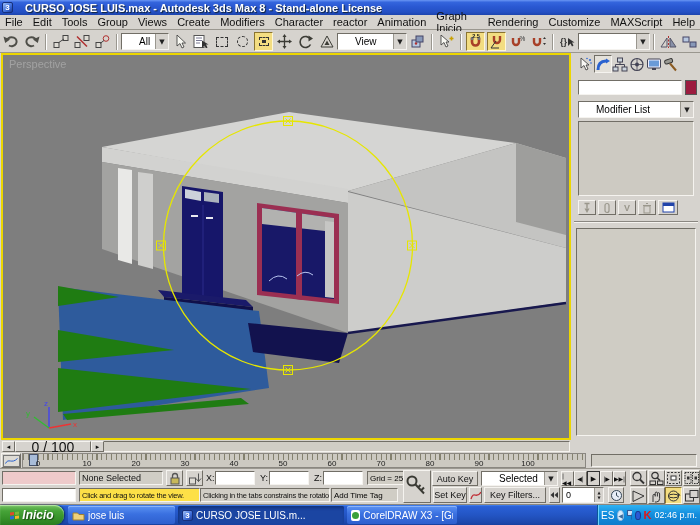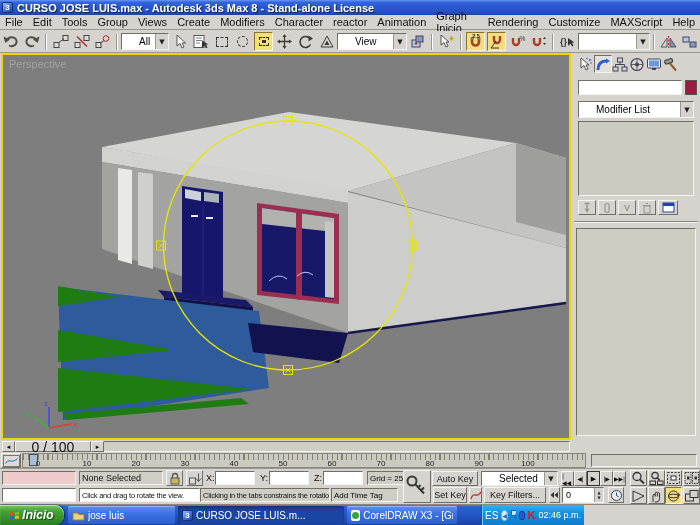--- a/index.html
+++ b/index.html
@@ -11,21 +11,21 @@
   .sunken { background:#d6d3ce; border:1px solid; border-color:#716e66 #f5f3ef #f5f3ef #716e66; }
   .wsunken { background:#fff; border:1px solid; border-color:#716e66 #f5f3ef #f5f3ef #716e66; }
   .flexc { display:flex; align-items:center; }
   .ctr { display:flex; align-items:center; justify-content:center; }
   .clip { overflow:hidden; white-space:nowrap; }
 
   
   #titlebar { position:absolute; left:0; top:0; width:700px; height:15px;
     background:linear-gradient(180deg,#6a96f4 0%,#3465dd 15%,#2a58d2 45%,#2450c4 80%,#1c44ae 100%);
     display:flex; align-items:center; padding-left:2px; }
-  #titlebar .t { color:#fff; font-size:11px; font-weight:bold; margin-left:4px;
+  #titlebar .t { color:#fff; font-size:11px; font-weight:bold; margin-left:12px;
     text-shadow:1px 1px 1px #123; letter-spacing:0; }
   .maxicon { width:11px; height:11px; border-radius:2px;
     background:linear-gradient(135deg,#9ec0f8,#3a6ad8 60%,#1e3e9a); border:1px solid #16307c;
     color:#fff; font-size:8px; font-weight:bold; display:flex; align-items:center; justify-content:center; }
 
   
   #menubar { position:absolute; left:0; top:15px; width:700px; height:15px; background:#d6d3ce;
     border-bottom:1px solid #9a978f; display:flex; align-items:center; }
   .menu-item { font-size:11px; color:#111; padding:0 5px; cursor:default; }
 
@@ -69,21 +69,21 @@
   #statusr1 { position:absolute; left:0; top:469px; width:700px; height:18px; background:#d6d3ce; }
   #statusr2 { position:absolute; left:0; top:487px; width:700px; height:18px; background:#d6d3ce;
     border-bottom:1px solid #8a8781; }
   .slab { font-size:9px; color:#111; }
   .stext8 { font-size:7.5px; letter-spacing:-0.2px; color:#111; }
   .sbtn { background:#d6d3ce; border:1px solid; border-color:#f5f3ef #716e66 #716e66 #f5f3ef;
     display:flex; align-items:center; justify-content:center; font-size:9px; color:#111; }
   .yellowbtn { background:#f3dd81 !important; border-color:#8a7430 #fff8d8 #fff8d8 #8a7430 !important; }
 
   
-  #taskbar { position:absolute; left:0; top:505px; width:584px; height:20px;
+  #taskbar { position:absolute; left:0; top:505px; width:700px; height:20px;
     background:linear-gradient(180deg,#4585f2 0%,#2a60d6 8%,#2355c4 50%,#1c47ab 90%,#16409e 100%); }
   #startbtn { position:absolute; left:0; top:0; width:64px; height:20px; border-radius:0 9px 9px 0;
     background:linear-gradient(180deg,#77c465 0%,#46a338 30%,#358f28 70%,#2a7d20 100%);
     box-shadow:inset 0 1px 1px #b8e8a8, 1px 0 2px #0a2a5a;
     display:flex; align-items:center; justify-content:center; gap:3px; }
   #startbtn .lbl { color:#fff; font-weight:bold; font-style:italic; font-size:12px; text-shadow:1px 1px 1px #1a4a12; }
   .winflag { display:grid; grid-template-columns:4px 4px; grid-template-rows:3px 3px; gap:1px; transform:skewY(-6deg); }
   .task { position:absolute; top:1px; height:18px; border-radius:2px; display:flex; align-items:center;
     padding:0 4px; gap:3px; background:linear-gradient(180deg,#5b92f2,#3a70e0 45%,#2e5fce);
     box-shadow:inset 0 1px 0 #8cb4f8; }
@@ -523,21 +523,21 @@
 
   <div class="sbtn abs" style="left:403px;top:470px;width:28px;height:33px;z-index:3;">
     <svg width="24" height="26">
         <circle cx="7" cy="7" r="4.5" fill="none" stroke="#3a3a34" stroke-width="2"></circle>
         <path d="M10.5 10.5 L19 19.5 M16 16.5 l3 -3 M13 13.5 l2.5 -2.5" stroke="#3a3a34" stroke-width="2" fill="none"></path>
       </svg>
   </div>
 
   <div id="statusr2">
     <div class="wsunken abs" style="left:2px;top:1px;width:74px;height:14px;"></div>
-    <div class="sunken abs clip stext8 flexc" style="left:79px;top:1px;width:121px;height:14px;background:#ffffff;padding-left:2px;">Click and drag to rotate the view.</div>
+    <div class="sunken abs clip stext8 flexc" style="left:79px;top:1px;width:121px;height:14px;background:#fde047;padding-left:2px;">Click and drag to rotate the view.</div>
     <div class="sunken abs clip stext8 flexc" style="left:200px;top:1px;width:130px;height:14px;background:#d0cdc5;padding-left:2px;">Clicking in the tabs constrains the rotation</div>
     <div class="sunken abs clip flexc" style="left:331px;top:1px;width:67px;height:14px;background:#d0cdc5;font-size:8px;padding-left:2px;">Add Time Tag</div>
     <div class="sbtn abs" style="left:433px;top:0;width:34px;height:16px;">Set Key</div>
     <div class="sbtn abs" style="left:469px;top:0;width:13px;height:16px;">
       <svg width="12" height="12">
           <path d="M1 10 C3.5 1 6.5 11 11 3" stroke="#c03038" fill="none" stroke-width="1.3"></path>
         </svg>
     </div>
     <div class="sbtn abs" style="left:484px;top:0;width:62px;height:16px;">Key Filters...</div>
     <div class="sbtn abs" style="left:549px;top:0;width:11px;height:16px;">

